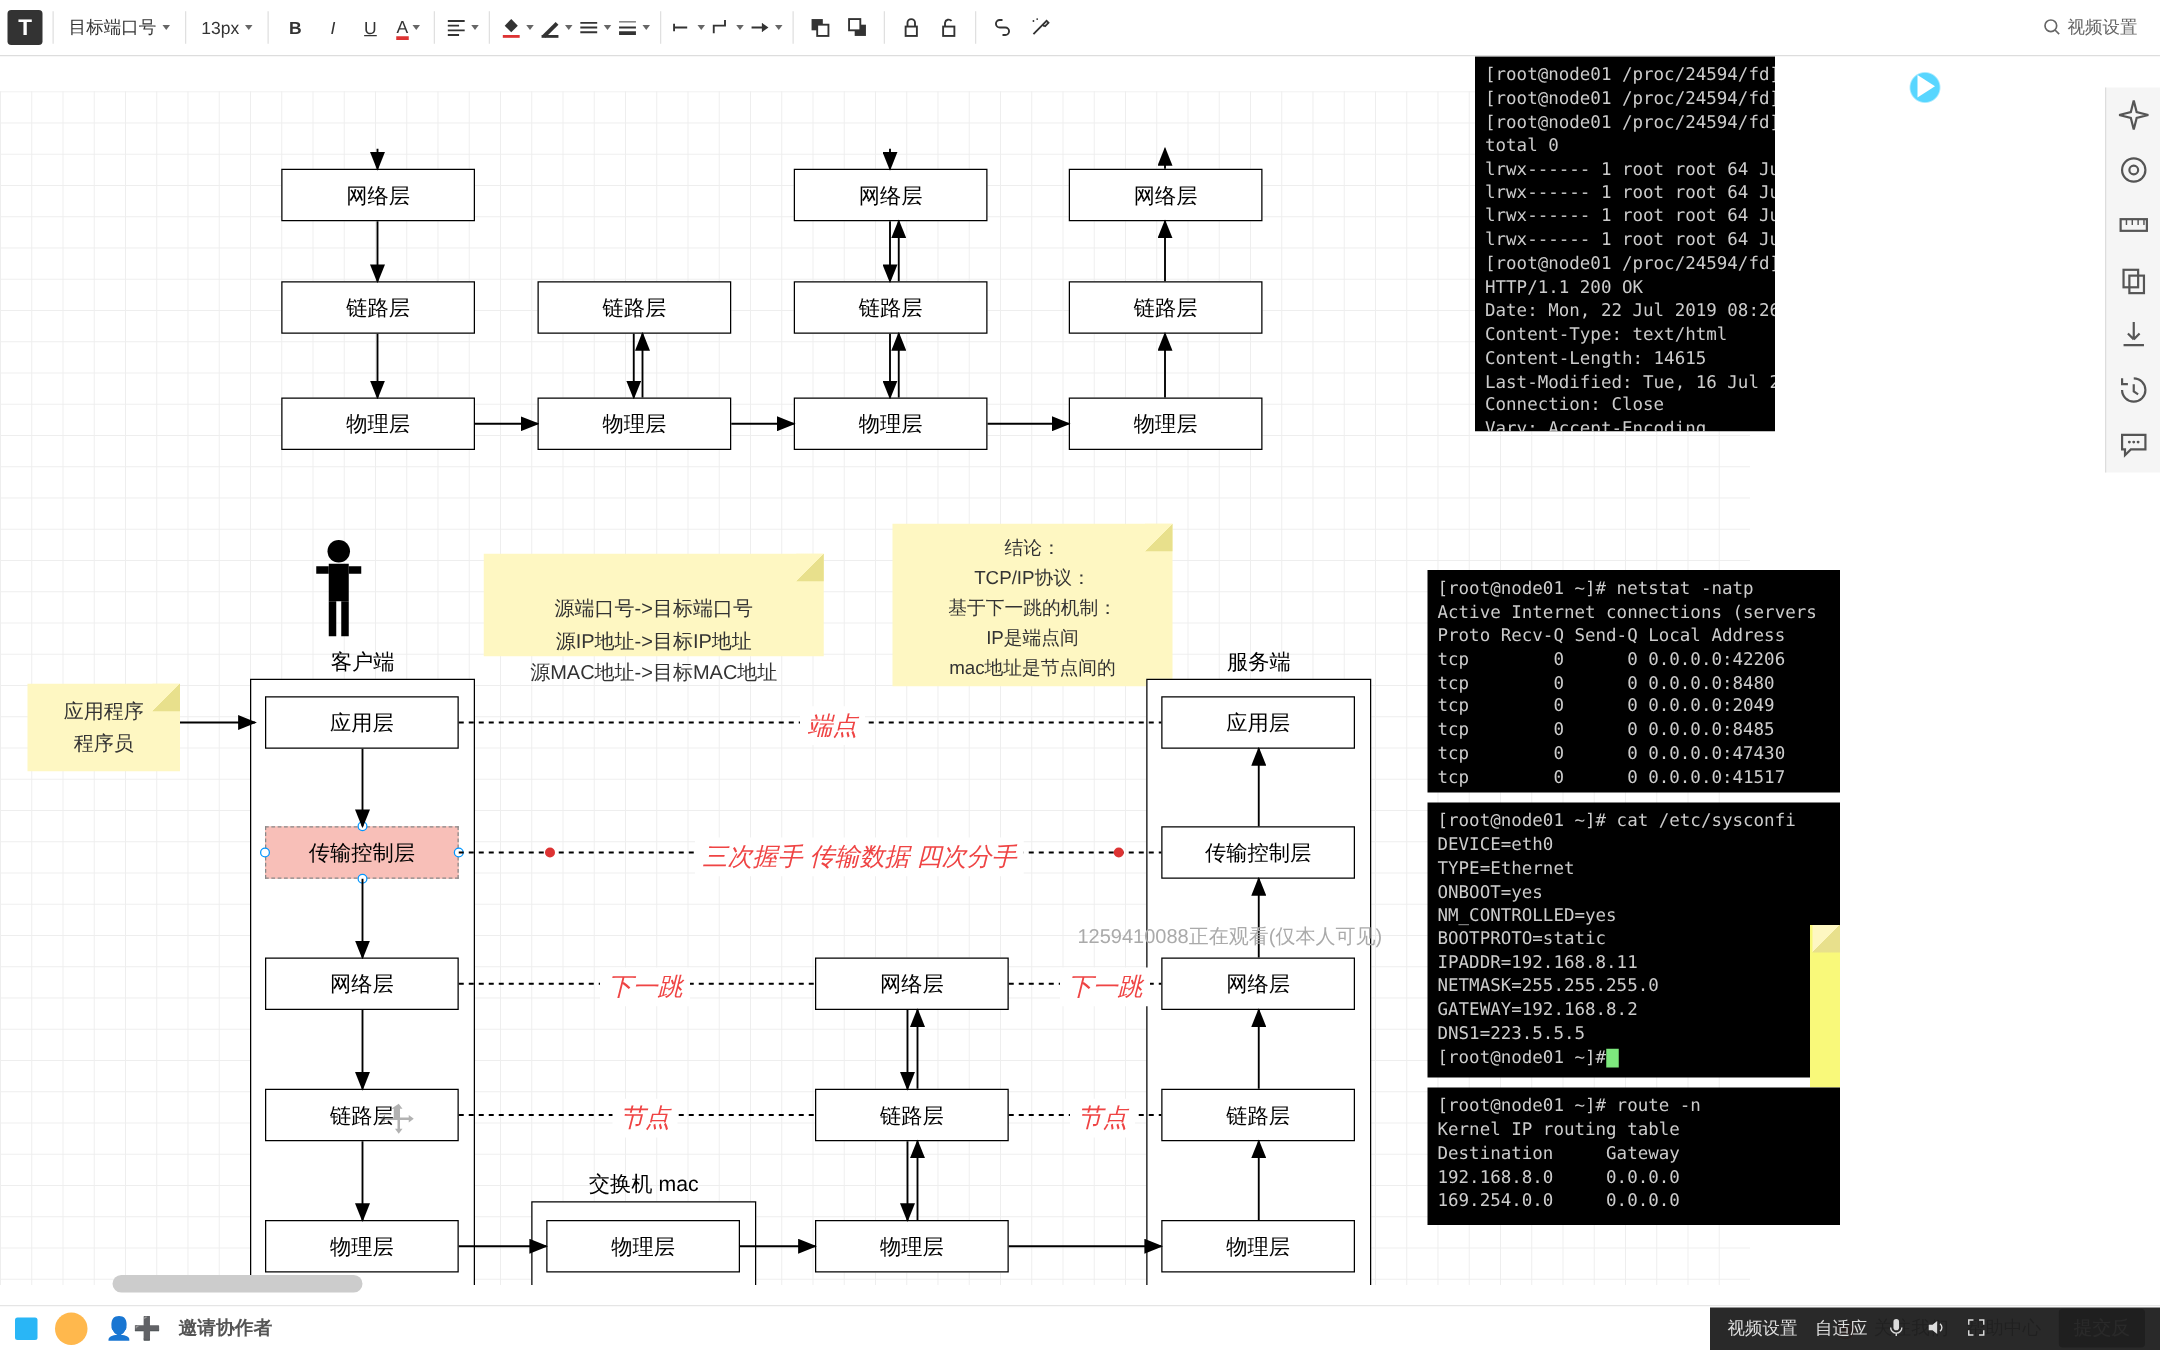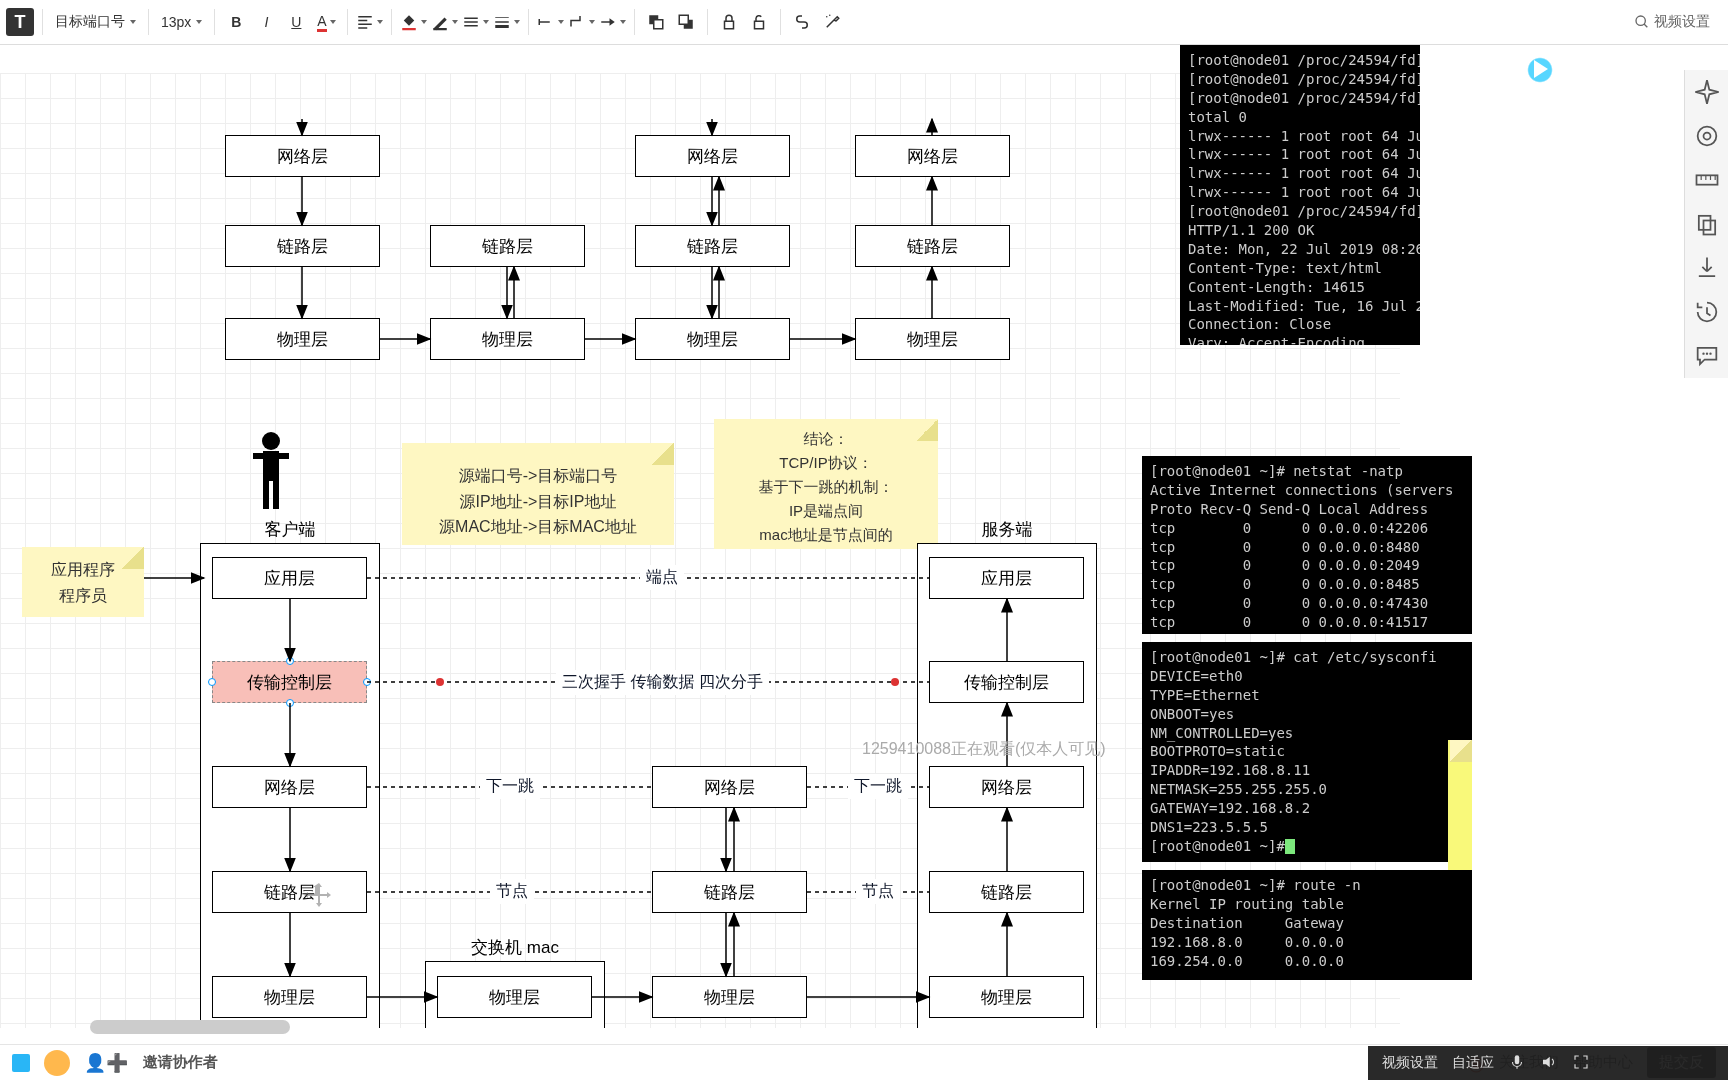--- a/index.html
+++ b/index.html
@@ -33,21 +33,21 @@
 .h-n { top: -5px; left: 50%; margin-left: -4px; }
 .h-s { bottom: -5px; left: 50%; margin-left: -4px; }
 .h-e { right: -5px; top: 50%; margin-top: -4px; }
 .h-w { left: -5px; top: 50%; margin-top: -4px; }
 
 svg.conn { position: absolute; overflow: visible; pointer-events: none; }
 .arrow-line { stroke: #000; stroke-width: 1.5; fill: none; }
 .dashed { stroke-dasharray: 4 4; }
 .red-dot { fill: #d33; }
 
-.float-label { position: absolute; font-size: 16px; color: #0f172a; background: #fff; padding: 2px 6px; }
+.float-label { position: absolute; font-size: 20px; color: #ef4444; background: #fff; padding: 2px 6px; font-style: italic; }
 
 
 .person { position: absolute; width: 42px; height: 80px; }
 
 
 .term { position: absolute; background: #000; color: #ccc; font-family: Consolas, monospace; font-size: 14px; line-height: 1.35; padding: 6px 8px; white-space: pre; overflow: hidden; }
 .term .c-cursor { background: #7de87d; display: inline-block; width: 10px; height: 15px; vertical-align: middle; }
 
 
 .right-tools { position: absolute; right: 0; top: 70px; width: 44px; background: #f5f5f5; border-left: 1px solid #ddd; display: flex; flex-direction: column; align-items: center; padding: 8px 0; gap: 16px; z-index: 60; }
@@ -267,21 +267,21 @@
   </svg>
 
   <svg class="conn" style="left:280px;top:470px;width:40px;height:510px">
     <line x1="10" y1="56" x2="10" y2="118" class="arrow-line" marker-end="url(#ah)"></line>
     <line x1="10" y1="160" x2="10" y2="223" class="arrow-line" marker-end="url(#ah)"></line>
     <line x1="10" y1="265" x2="10" y2="328" class="arrow-line" marker-end="url(#ah)"></line>
     <line x1="10" y1="370" x2="10" y2="433" class="arrow-line" marker-end="url(#ah)"></line>
   </svg>
 
 
-  <div class="note" style="left:402px;top:370px;width:272px;height:102px;padding:20px 10px">
+  <div class="note" style="left:387px;top:370px;width:272px;height:82px;padding:32px 10px">
     <div>源端口号-&gt;目标端口号</div>
     <div>源IP地址-&gt;目标IP地址</div>
     <div>源MAC地址-&gt;目标MAC地址</div>
   </div>
 
   <div class="note" style="left:714px;top:346px;width:224px;height:130px;padding:8px 6px;font-size:15px">
     <div>结论：</div>
     <div>TCP/IP协议：</div>
     <div>基于下一跳的机制：</div>
     <div>IP是端点间</div>

